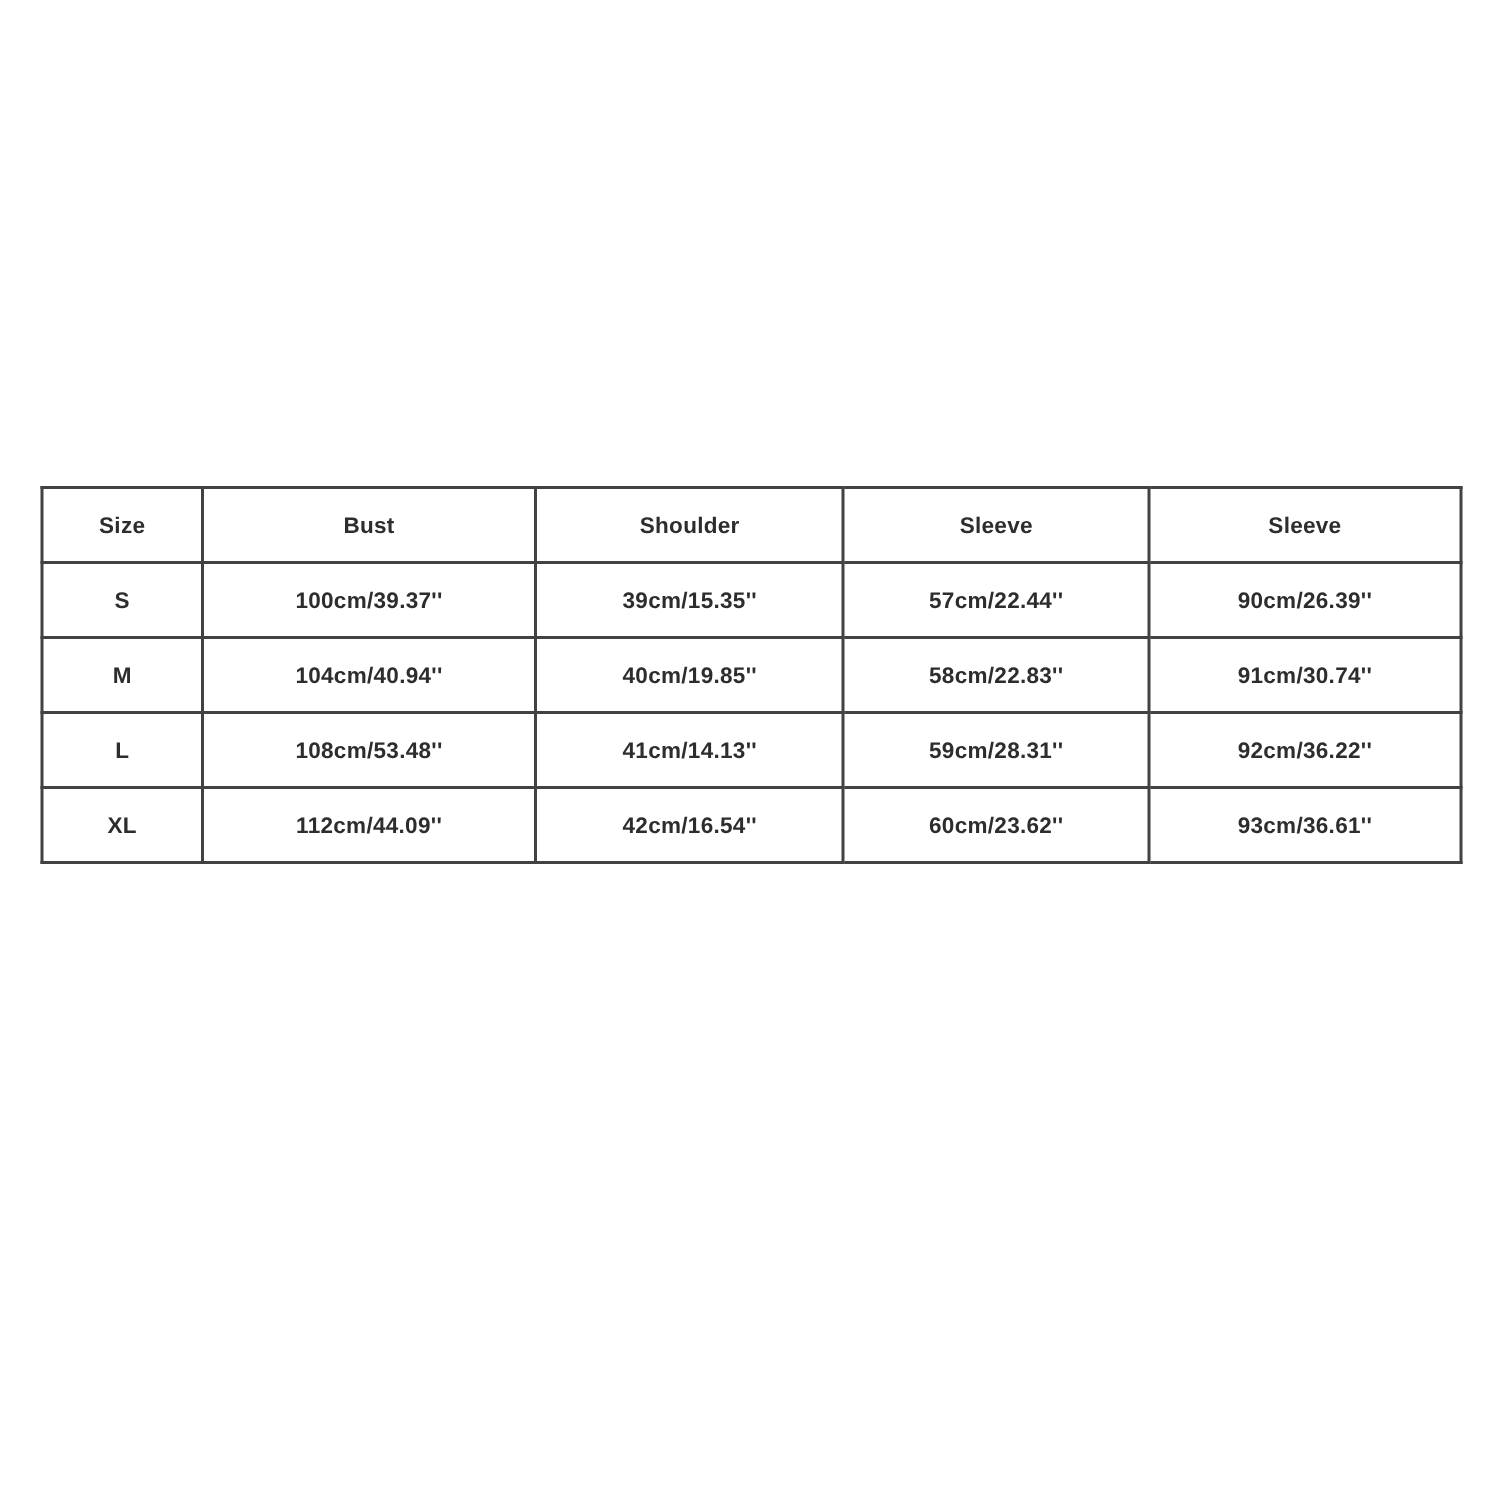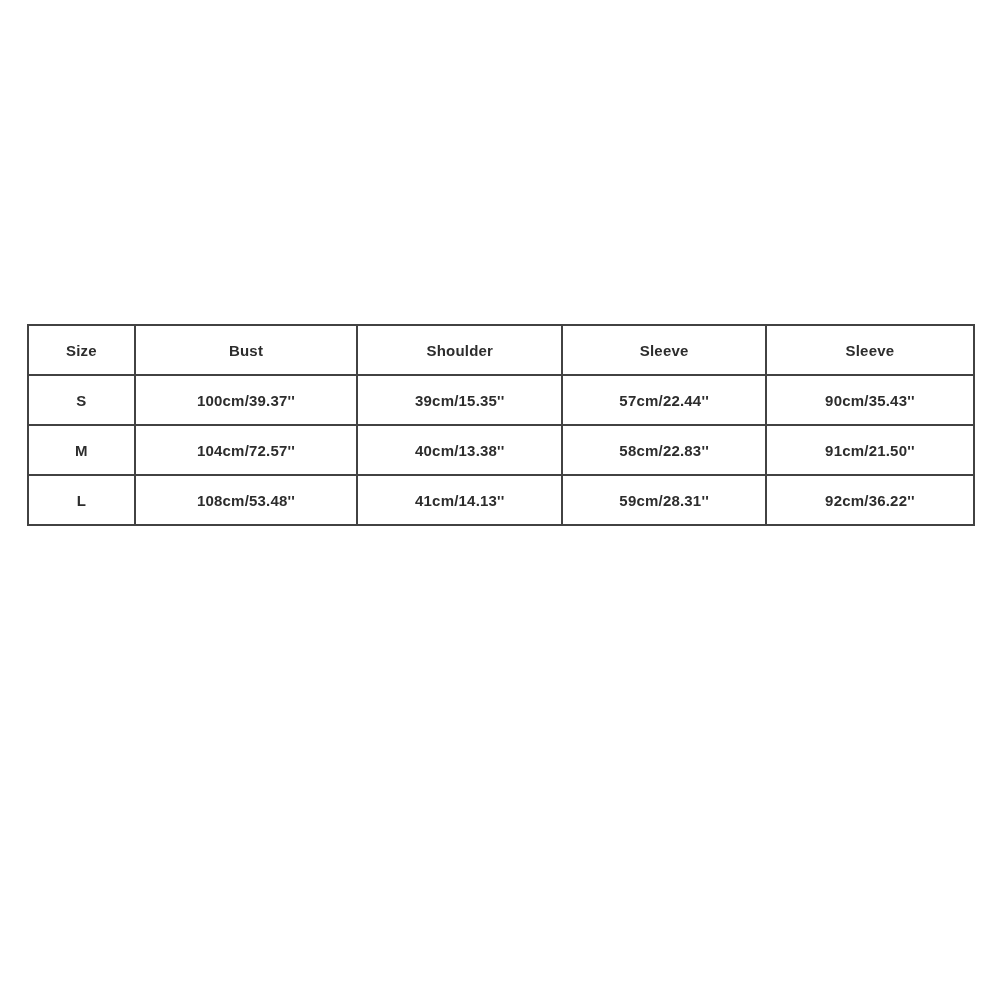--- a/index.html
+++ b/index.html
@@ -65,31 +65,38 @@
           <th>Sleeve</th>
           <th>Sleeve</th>
         </tr>
     </thead>
     <tbody>
         <tr>
           <td>S</td>
           <td>100cm/39.37''</td>
           <td>39cm/15.35''</td>
           <td>57cm/22.44''</td>
-          <td>90cm/35.43''</td>
+          <td>90cm/26.39''</td>
         </tr>
         <tr>
           <td>M</td>
-          <td>104cm/72.57''</td>
-          <td>40cm/13.38''</td>
+          <td>104cm/40.94''</td>
+          <td>40cm/19.85''</td>
           <td>58cm/22.83''</td>
-          <td>91cm/21.50''</td>
+          <td>91cm/30.74''</td>
         </tr>
         <tr>
           <td>L</td>
           <td>108cm/53.48''</td>
           <td>41cm/14.13''</td>
           <td>59cm/28.31''</td>
           <td>92cm/36.22''</td>
         </tr>
+        <tr>
+          <td>XL</td>
+          <td>112cm/44.09''</td>
+          <td>42cm/16.54''</td>
+          <td>60cm/23.62''</td>
+          <td>93cm/36.61''</td>
+        </tr>
       </tbody>
   </table>
 </div>
 
 </body></html>

